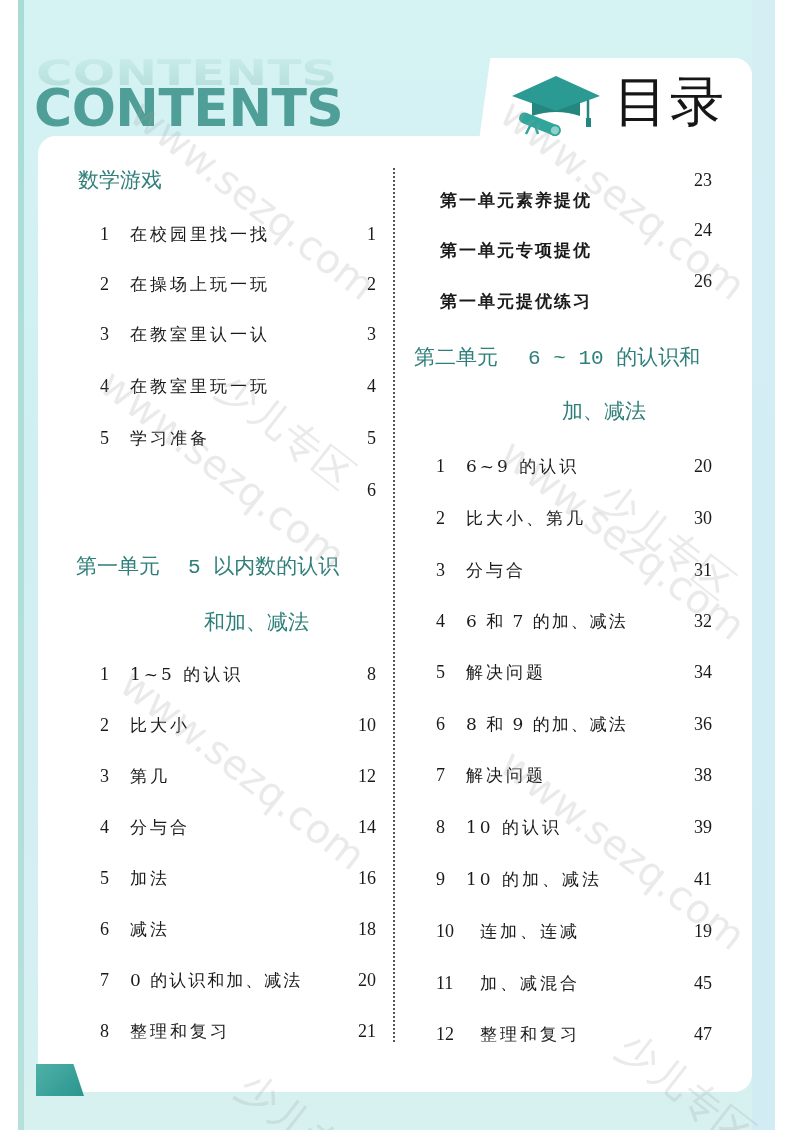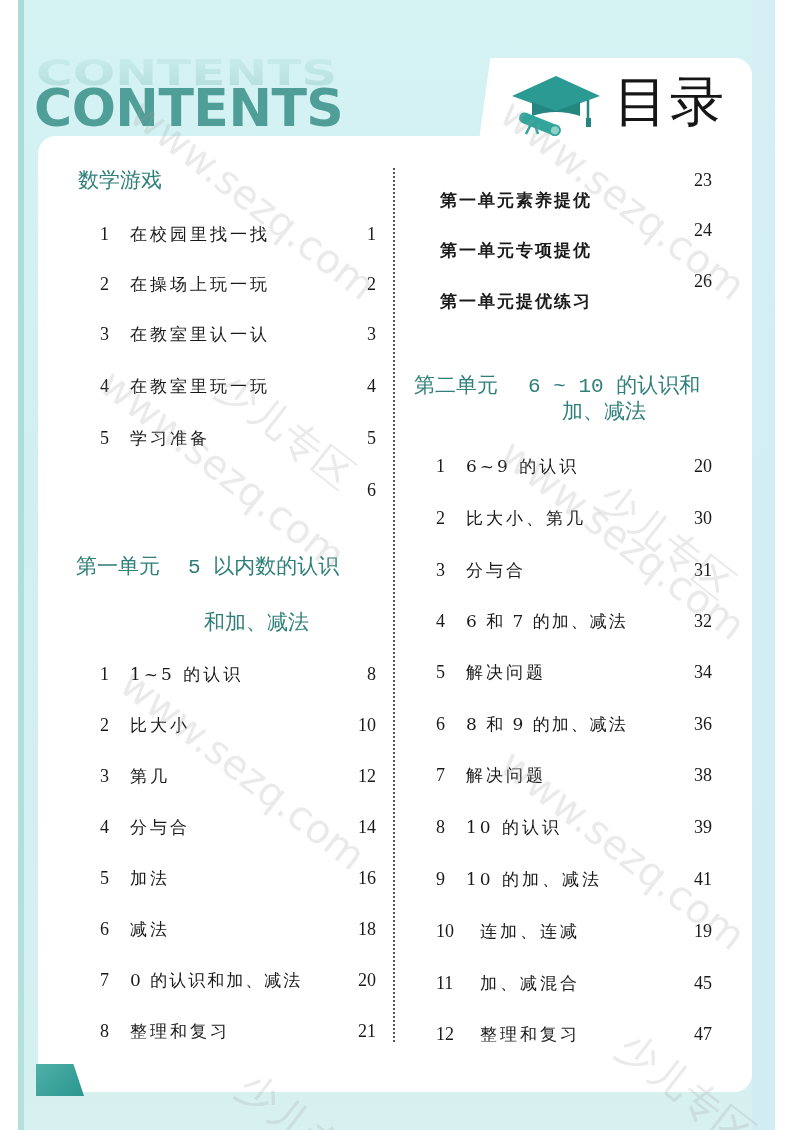--- a/index.html
+++ b/index.html
@@ -203,21 +203,21 @@
   </div>
   <div class="row bold" style="left:440px; top:216px; width:272px;text-align:center;">
     <span class="label">第一单元专项提优</span>
     <span class="page">24</span>
   </div>
   <div class="row bold" style="left:440px; top:267px; width:272px;">
     <span class="label">第一单元提优练习</span>
     <span class="page">26</span>
   </div>
 
-  <div class="section-head" style="left:414px; top:343px;margin-top:28px;">
+  <div class="section-head" style="left:414px; top:343px;">
     <span>第二单元</span><span style="display:inline-block;width:30px;"></span><span>6 ~ 10 的认识和</span>
   </div>
   <div class="section-head" style="left:562px; top:397px;">加、减法</div>
 
   <div class="row" style="left:436px; top:452px; width:276px;">
     <span class="idx">1</span>
     <span class="label">6~9 的认识</span>
     <span class="page">20</span>
   </div>
   <div class="row" style="left:436px; top:504px; width:276px;">

